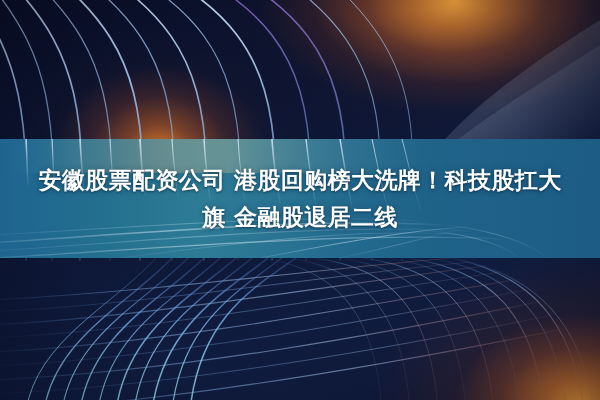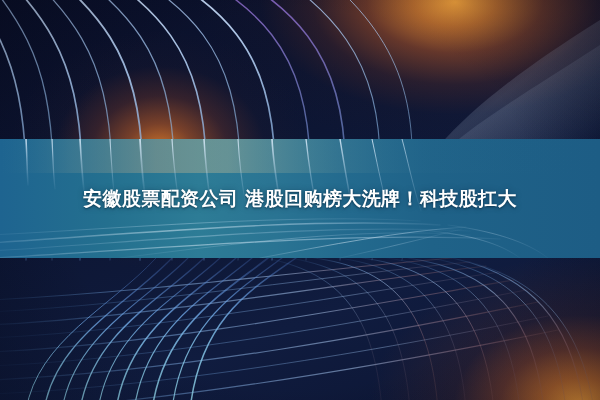--- a/index.html
+++ b/index.html
@@ -93,21 +93,21 @@
   #band-waves   { position: absolute; inset: 0; }
 
   #headline-text {
     position: absolute;
     inset: 0;
     display: flex;
     flex-direction: column;
     align-items: center;
     justify-content: center;
     color: #ffffff;
-    font-size: 19px;
+    font-size: 23px;
     font-weight: bold;
     line-height: 37px;
     letter-spacing: 0.4px;
     text-align: center;
     text-shadow:
       0 1px 2px rgba(0,25,45,0.55),
       0 0 6px rgba(0,30,55,0.35);
     white-space: nowrap;
   }
   #headline-text .ln { display: block; }
@@ -288,16 +288,17 @@
         <path d="M 120 119 C 240 104, 360 88, 470 96" stroke="url(#bw2)" stroke-width="0.9"></path>
         <path d="M 260 119 C 330 106, 400 92, 466 88" stroke="url(#bw)" stroke-width="1.0"></path>
         <path d="M 340 119 C 390 108, 430 98, 462 90" stroke="url(#bw2)" stroke-width="0.8"></path>
         <path d="M 430 92 C 470 96, 500 104, 520 119" stroke="url(#bw2)" stroke-width="0.9"></path>
         <path d="M 448 86 C 492 92, 526 102, 548 119" stroke="url(#bw2)" stroke-width="0.8"></path>
       </g>
     </svg>
 
     <div id="headline-text">
       <span class="ln">安徽股票配资公司 港股回购榜大洗牌！科技股扛大</span>
+      <span class="ln">旗 金融股退居二线</span>
     </div>
   </div>
 
 </div>
 
 </body></html>

